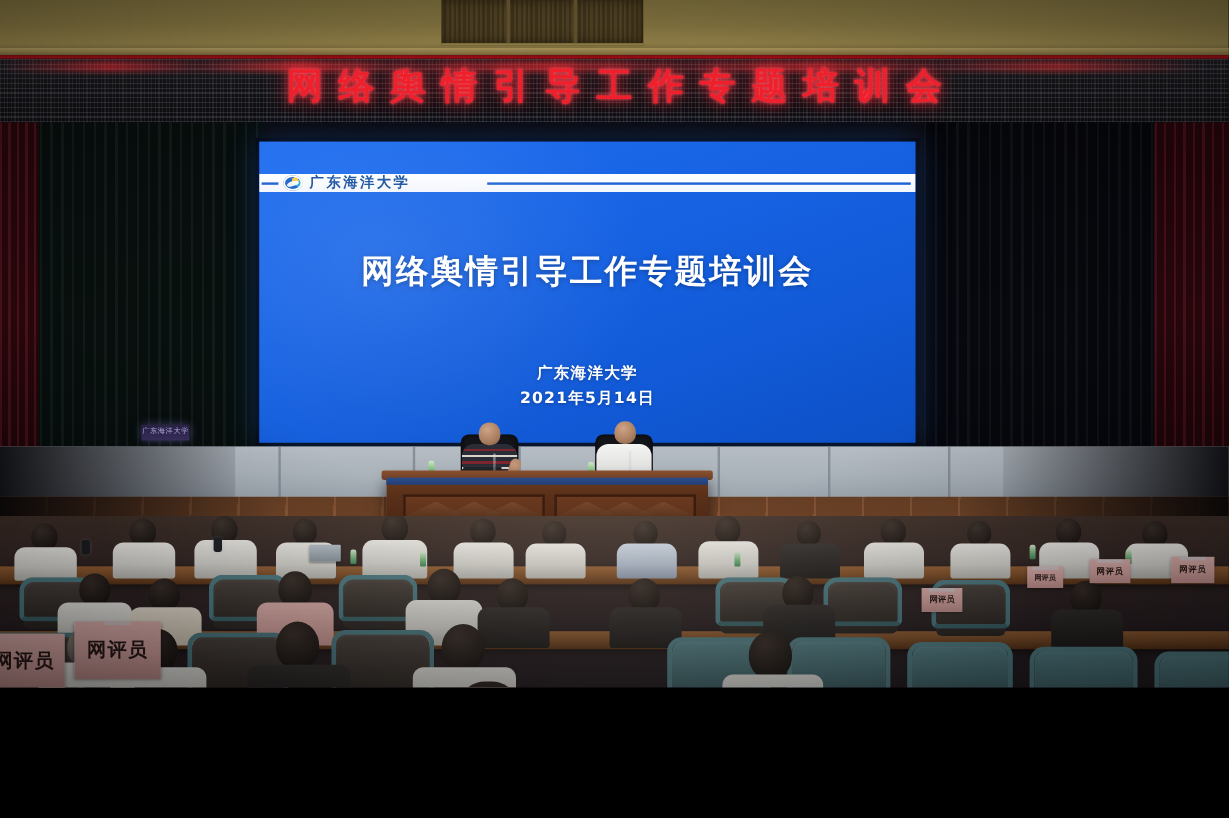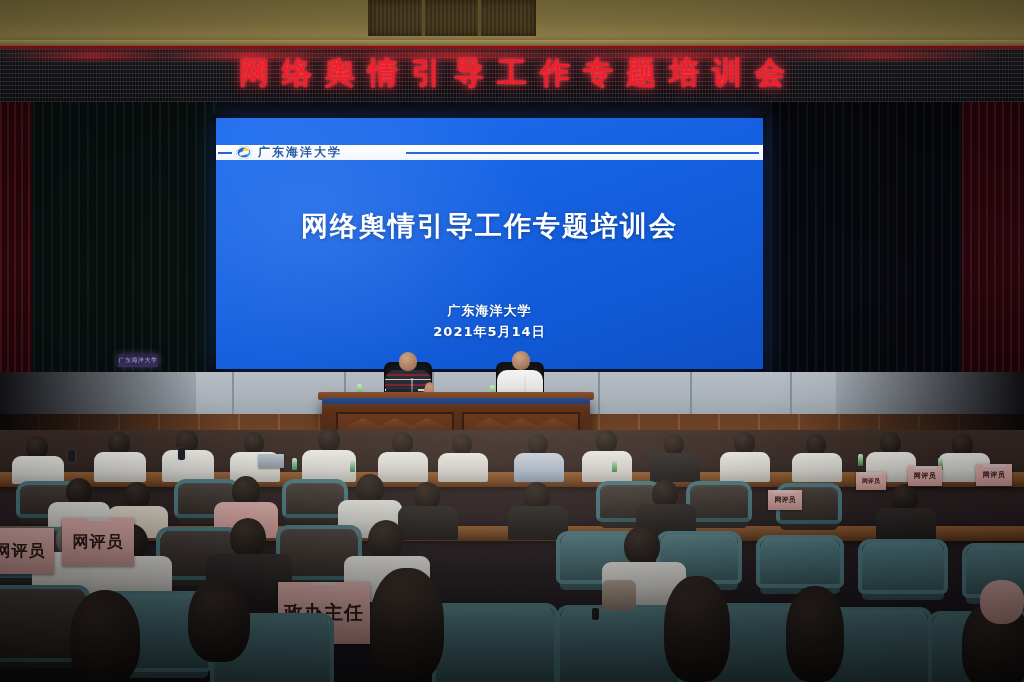--- a/index.html
+++ b/index.html
@@ -9,21 +9,21 @@
     background: #000;
   }
   body {
     font-family: "Liberation Sans", sans-serif;
   }
 
   
   #scene {
     position: relative;
     width: 1024px;
-    height: 682px;
+    height: 573px;
     overflow: hidden;
     background: #141014;
     user-select: none;
   }
 
   
   .ceiling {
     position: absolute;
     left: 0; top: 0;
     width: 1024px; height: 46px;

